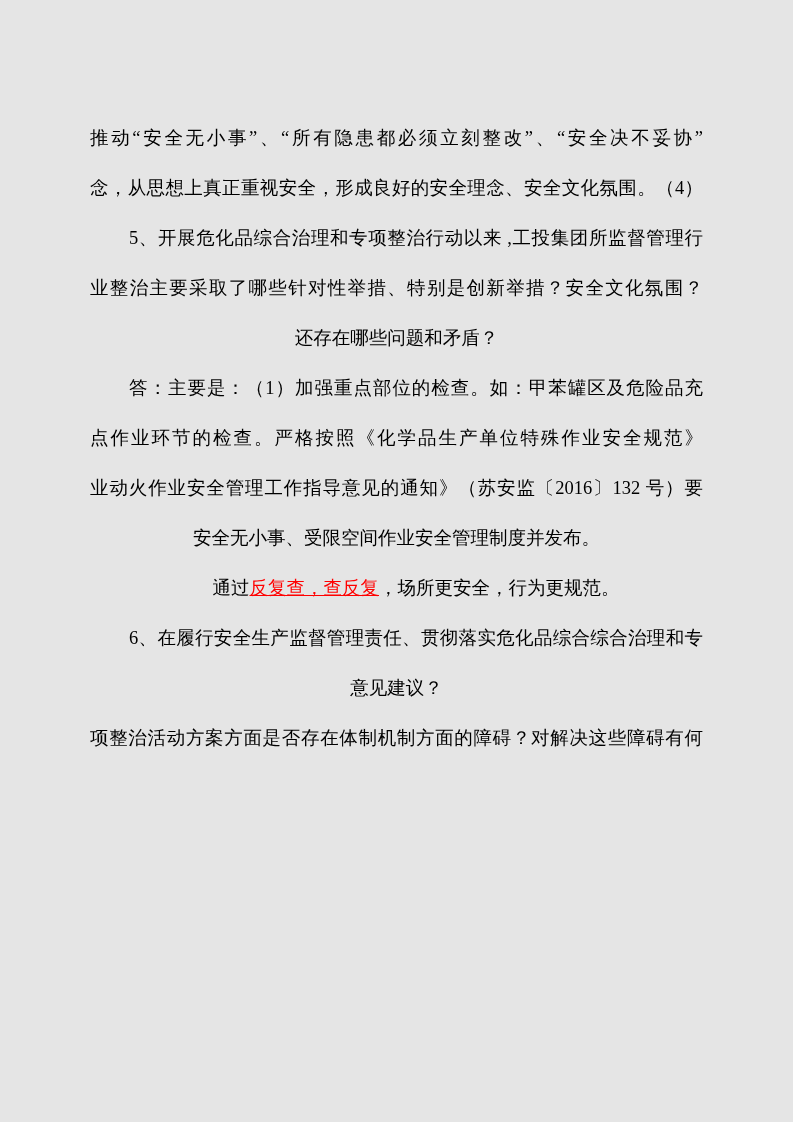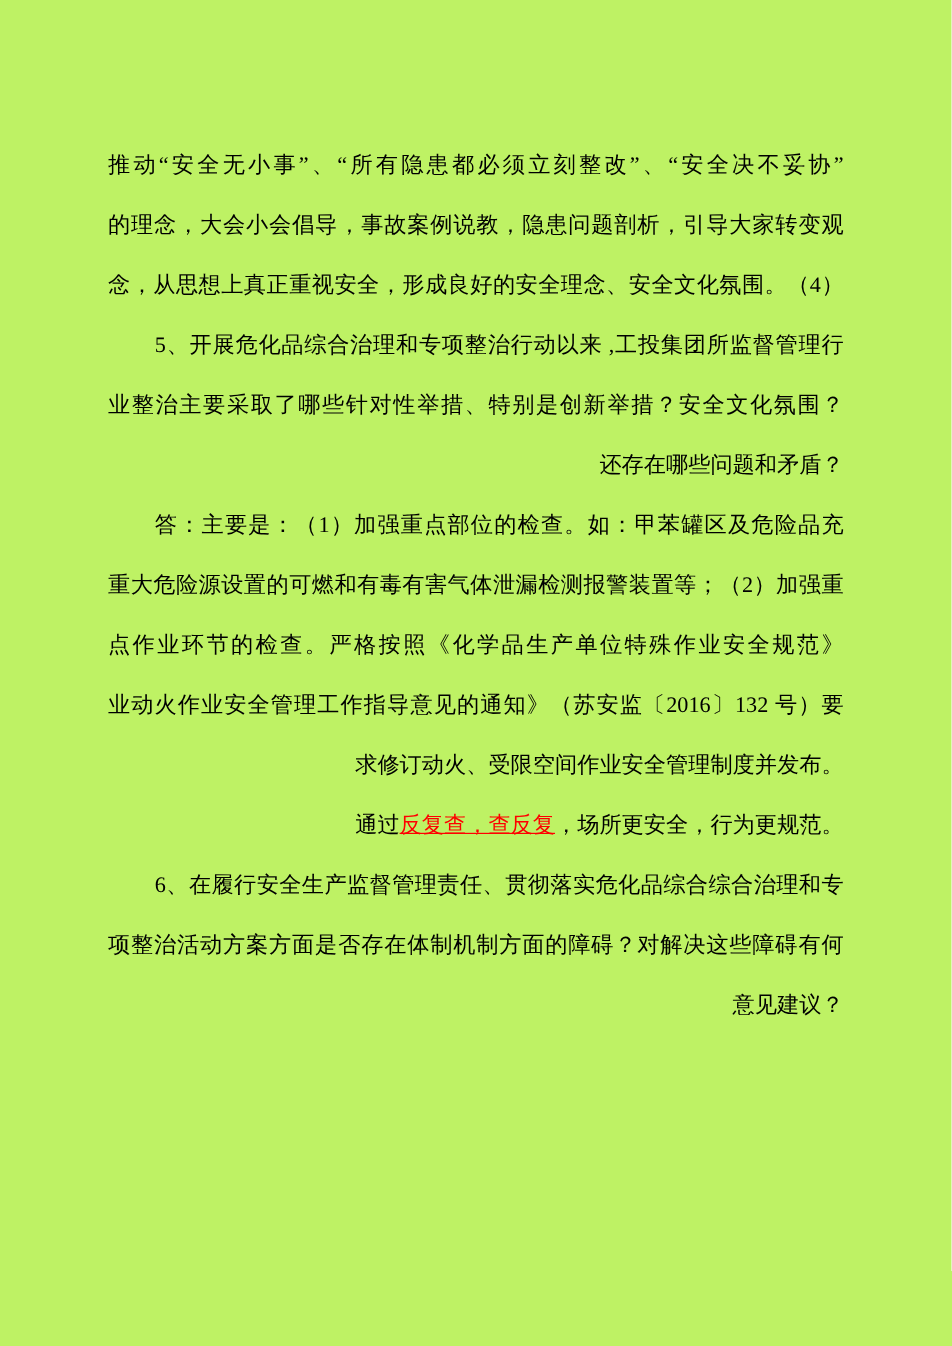--- a/index.html
+++ b/index.html
@@ -20,47 +20,45 @@
     left: 90px;
     top: 113px;
     width: 613px;
   }
   .line {
     height: 50px;
     line-height: 50px;
     font-size: 18.5px;
     color: #000000;
     overflow: hidden;
-    text-align: right;
+    text-align: center;
   }
   .line.justify {
     text-align: justify;
     text-align-last: justify;
   }
   .line.indent {
     text-indent: 39px;
   }
   .line .red {
     color: #ff0000;
   }
 </style>
 </head>
 <body>
 
-<div class="page" style="background: #bef264; color: rgb(0, 0, 0);">
+<div class="page" style="background: #e5e5e5; color: rgb(0, 0, 0);">
   <div class="text-block">
       <div class="line justify"><span>推动“安全无小事”、“所有隐患都必须立刻整改”、“安全决不妥协”</span></div>
-      <div class="line justify"><span>的理念，大会小会倡导，事故案例说教，隐患问题剖析，引导大家转变观</span></div>
       <div class="line justify"><span>念，从思想上真正重视安全，形成良好的安全理念、安全文化氛围。（4）</span></div>
       <div class="line indent justify"><span>5、开展危化品综合治理和专项整治行动以来 ,工投集团所监督管理行</span></div>
       <div class="line justify"><span>业整治主要采取了哪些针对性举措、特别是创新举措？安全文化氛围？</span></div>
       <div class="line"><span>还存在哪些问题和矛盾？</span></div>
       <div class="line indent justify"><span>答：主要是：（1）加强重点部位的检查。如：甲苯罐区及危险品充装、</span></div>
-      <div class="line justify"><span>重大危险源设置的可燃和有毒有害气体泄漏检测报警装置等；（2）加强重</span></div>
       <div class="line justify"><span>点作业环节的检查。严格按照《化学品生产单位特殊作业安全规范》</span></div>
       <div class="line justify"><span>业动火作业安全管理工作指导意见的通知》（苏安监〔2016〕132 号）要</span></div>
-      <div class="line"><span>求修订动火、受限空间作业安全管理制度并发布。</span></div>
+      <div class="line"><span>安全无小事、受限空间作业安全管理制度并发布。</span></div>
       <div class="line indent"><span>通过</span><span class="red" style="color: rgb(255, 0, 0); text-decoration: underline;">反复查，查反复</span><span>，场所更安全，行为更规范。</span></div>
       <div class="line indent justify"><span>6、在履行安全生产监督管理责任、贯彻落实危化品综合综合治理和专</span></div>
+      <div class="line"><span>意见建议？</span></div>
       <div class="line justify"><span>项整治活动方案方面是否存在体制机制方面的障碍？对解决这些障碍有何</span></div>
-      <div class="line"><span>意见建议？</span></div>
     </div>
 </div>
 
 </body></html>

